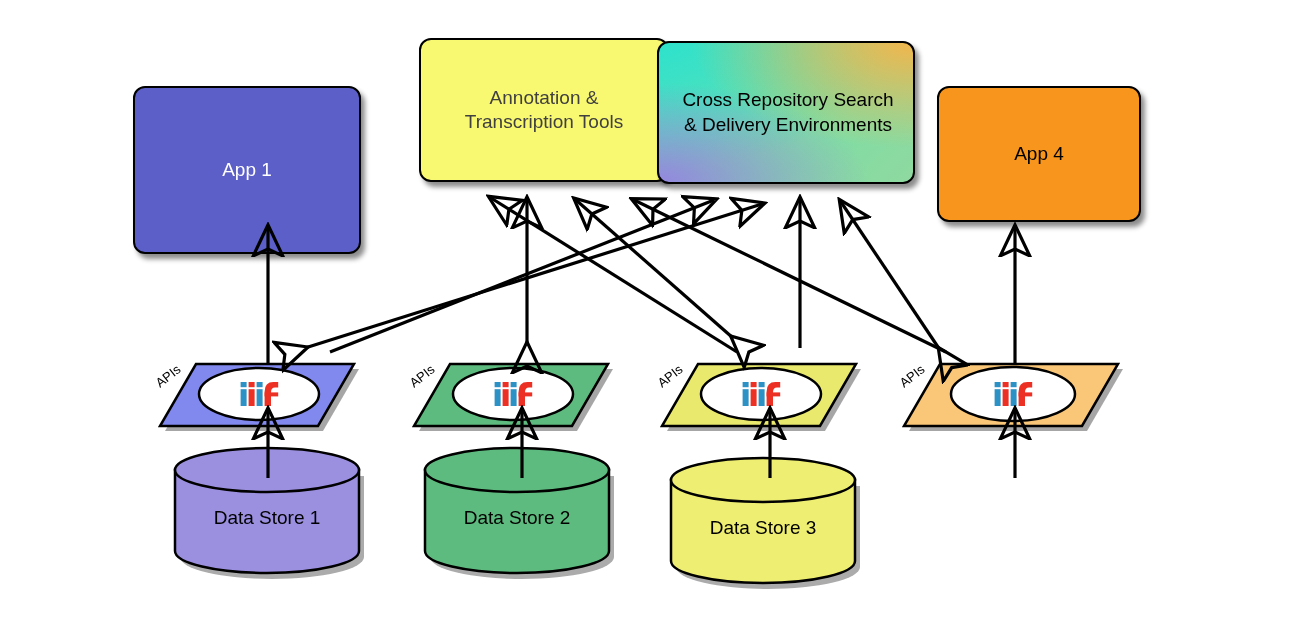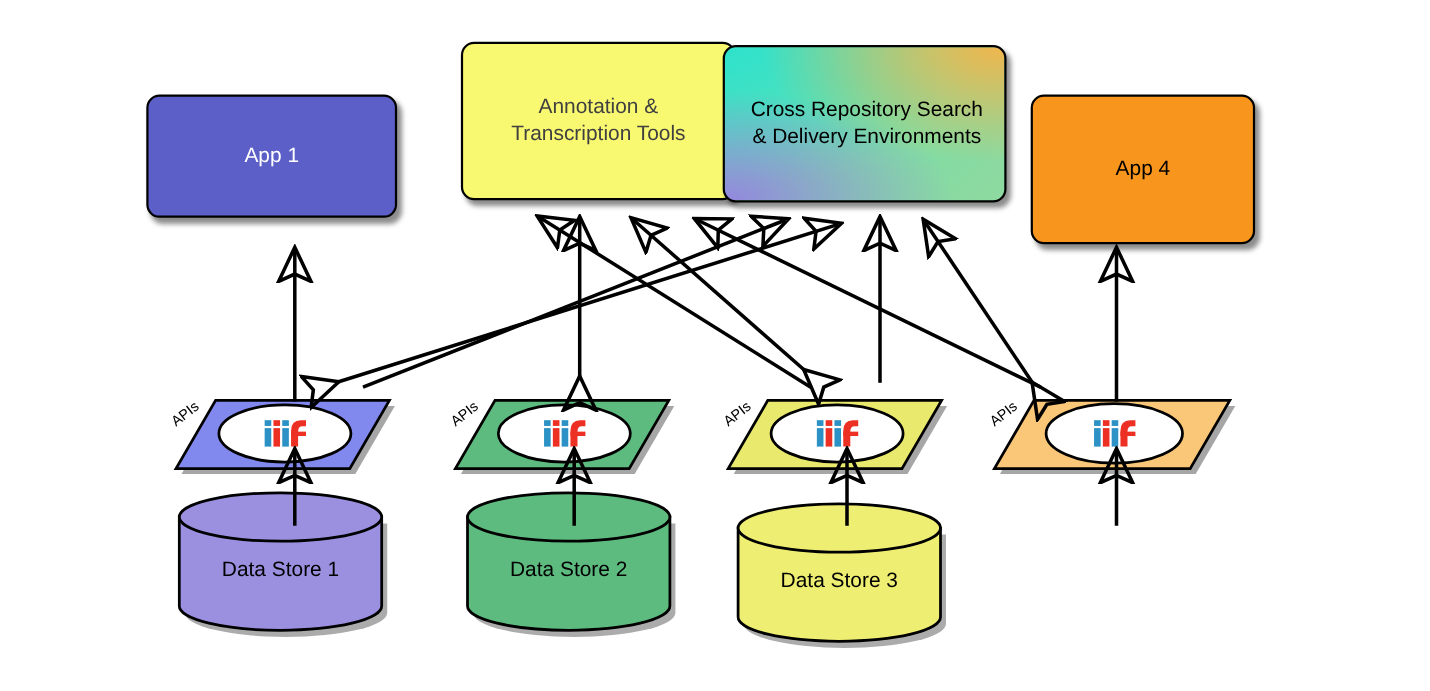--- a/index.html
+++ b/index.html
@@ -31,21 +31,21 @@
     text-align: center;
     box-shadow: 4px 5px 5px rgba(0,0,0,0.45);
     line-height: 1.28;
   }
   .appbox .lbl {
     white-space: pre-line;
     padding: 0 10px;
   }
 
   #app1 {
-    left: 133px; top: 86px; width: 228px; height: 112px;
+    left: 133px; top: 86px; width: 228px; height: 168px;
     background: #5b5fc7;
     color: #ffffff;
     font-size: 19px;
   }
   #annot {
     left: 391px; top: 38px; width: 250px; height: 144px;
     background: #f9f871;
     color: #404040;
     font-size: 19px;
     margin-left: 28px;
@@ -207,21 +207,21 @@
           <rect x="21" y="9" width="7.5" height="21" fill="#2c91c4"></rect>
           <rect x="21" y="0" width="7.5" height="6.5" fill="#2c91c4"></rect>
           <path d="M31,30 L31,12 q0,-12 11,-12 l6,0 l0,7 l-4,0 q-5,0 -5,6 l0,17 Z" fill="#ed3024"></path>
           <rect x="31" y="13" width="17" height="5" fill="#ed3024"></rect>
         </g>
       </g>
       <text class="apis-text" x="14" y="36" transform="rotate(-38 14 36)">APIs</text>
     </svg>
   </div>
 
-  <div class="cyl" id="cyl1" style="left:160px; top:448px;text-align:right;">
+  <div class="cyl" id="cyl1" style="left:172px; top:448px;text-align:right;">
     <svg width="205" height="135" viewBox="0 0 205 135">
       <g transform="translate(5,6)">
         <path d="M3,22 L3,103 a92,22 0 0 0 184,0 L187,22 Z" fill="rgba(0,0,0,0.33)"></path>
       </g>
       <path d="M3,22 L3,103 a92,22 0 0 0 184,0 L187,22 Z" fill="#9b8fe0" stroke="#000" stroke-width="2.5"></path>
       <ellipse cx="95" cy="22" rx="92" ry="22" fill="#9b8fe0" stroke="#000" stroke-width="2.5"></ellipse>
       <text class="cyl-label" x="95" y="76">Data Store 1</text>
     </svg>
   </div>
 

